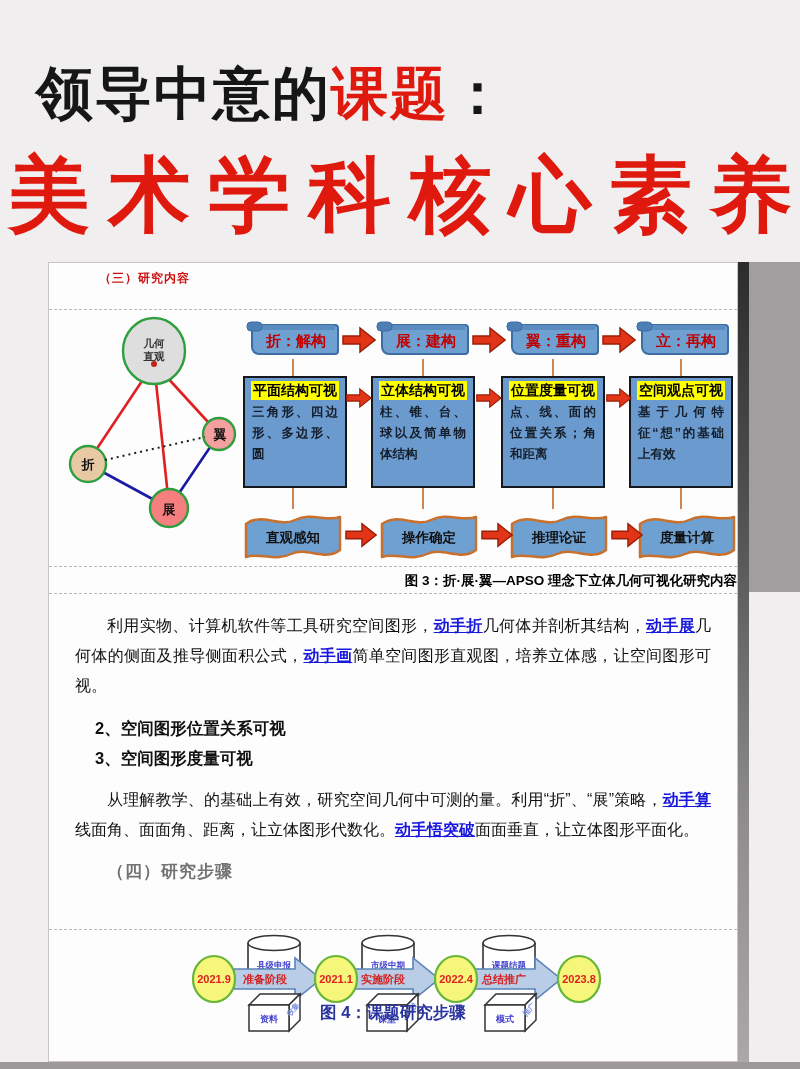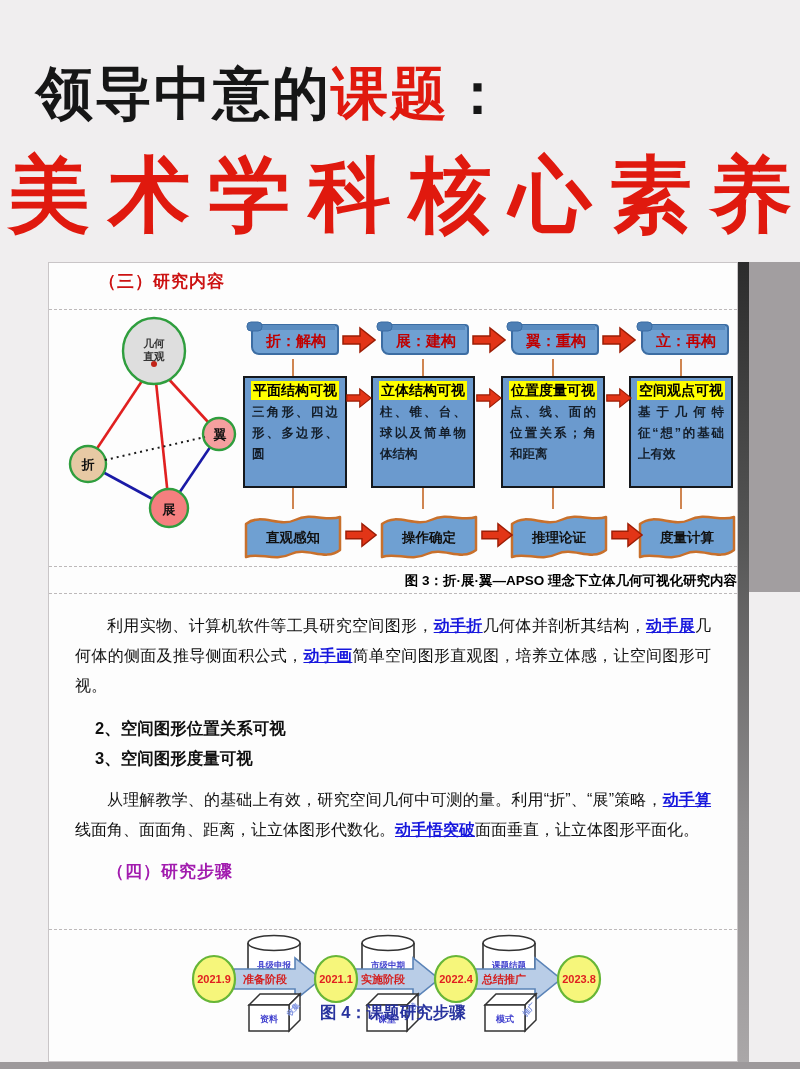--- a/index.html
+++ b/index.html
@@ -15,21 +15,21 @@
   .main-title{position:absolute;left:8px;top:146px;width:784px;display:flex;
     justify-content:space-between;font-size:82px;font-weight:900;color:#e0190e;line-height:1.2}
   
   .shadow-strip{position:absolute;left:738px;top:262px;width:11px;height:800px;
     background:linear-gradient(180deg,#2c2c2c,#565656 35%,#8f8d8e 70%,#aaa7a8)}
   .right-gray{position:absolute;left:749px;top:262px;width:51px;height:330px;background:#a29ea0}
   .bottom-strip{position:absolute;left:0;top:1062px;width:800px;height:7px;background:#9d999b}
   
   .doc{position:absolute;left:48px;top:262px;width:690px;height:800px;background:#fdfdfd;
     border:1px solid #c9c5c7;box-sizing:border-box}
-  .sec-label{position:absolute;left:50px;top:7px;font-size:17px;font-weight:bold;
+  .sec-label{position:absolute;left:50px;top:7px;font-size:12px;font-weight:bold;
     color:#cc1212;letter-spacing:1px}
   .hline{position:absolute;left:0;width:100%;border-top:1px dashed #bdb9ba}
   
   .tetra{position:absolute;left:8px;top:50px}
   .scroll{position:absolute;top:56px;width:96px;height:40px}
   .flow-arrow{position:absolute;width:34px;height:28px}
   .conn{position:absolute;width:2px;background:#cf8551}
   .vbox{position:absolute;top:113px;width:104px;height:112px;background:#6b9ace;
     border:2px solid #15181c;box-sizing:border-box;text-align:center;overflow:hidden}
   .vbox .ttl{display:inline-block;margin-top:3px;background:#ffff00;color:#000;
@@ -39,21 +39,21 @@
   .wave{position:absolute;top:246px;width:100px;height:56px}
   .cap3{position:absolute;top:303px;left:0;width:100%;height:28px;line-height:27px;
     text-align:right;font-weight:bold;font-size:13.5px;color:#000;
     border-top:1px dashed #bdb9ba;border-bottom:1px dashed #bdb9ba;box-sizing:border-box}
   
   .tb{position:absolute;top:331px;left:0;width:100%;padding:5px 14px 0;box-sizing:border-box;
     font-size:16px;line-height:30px;color:#101010}
   .tb h4{margin:0;font-size:16.5px;text-indent:32px;font-weight:bold;line-height:30px}
   .tb p{margin:12px;text-indent:32px;text-align:justify;line-height:30px}
   .hl-link{color:#1717dd;font-weight:bold;text-decoration:underline}
-  .sec4{color:#a21caf;font-weight:bold;text-indent:32px;font-size:17px;
+  .sec4{color:#737373;font-weight:bold;text-indent:32px;font-size:17px;
     letter-spacing:1px;line-height:30px;margin:0}
   
   .timeline{position:absolute;top:668px;left:0}
   .cap4{position:absolute;top:739px;left:0;width:100%;text-align:center;
     font-size:16.5px;font-weight:bold;color:#28339e}
 </style>
 </head>
 <body>
 
 <div class="top-heading">

